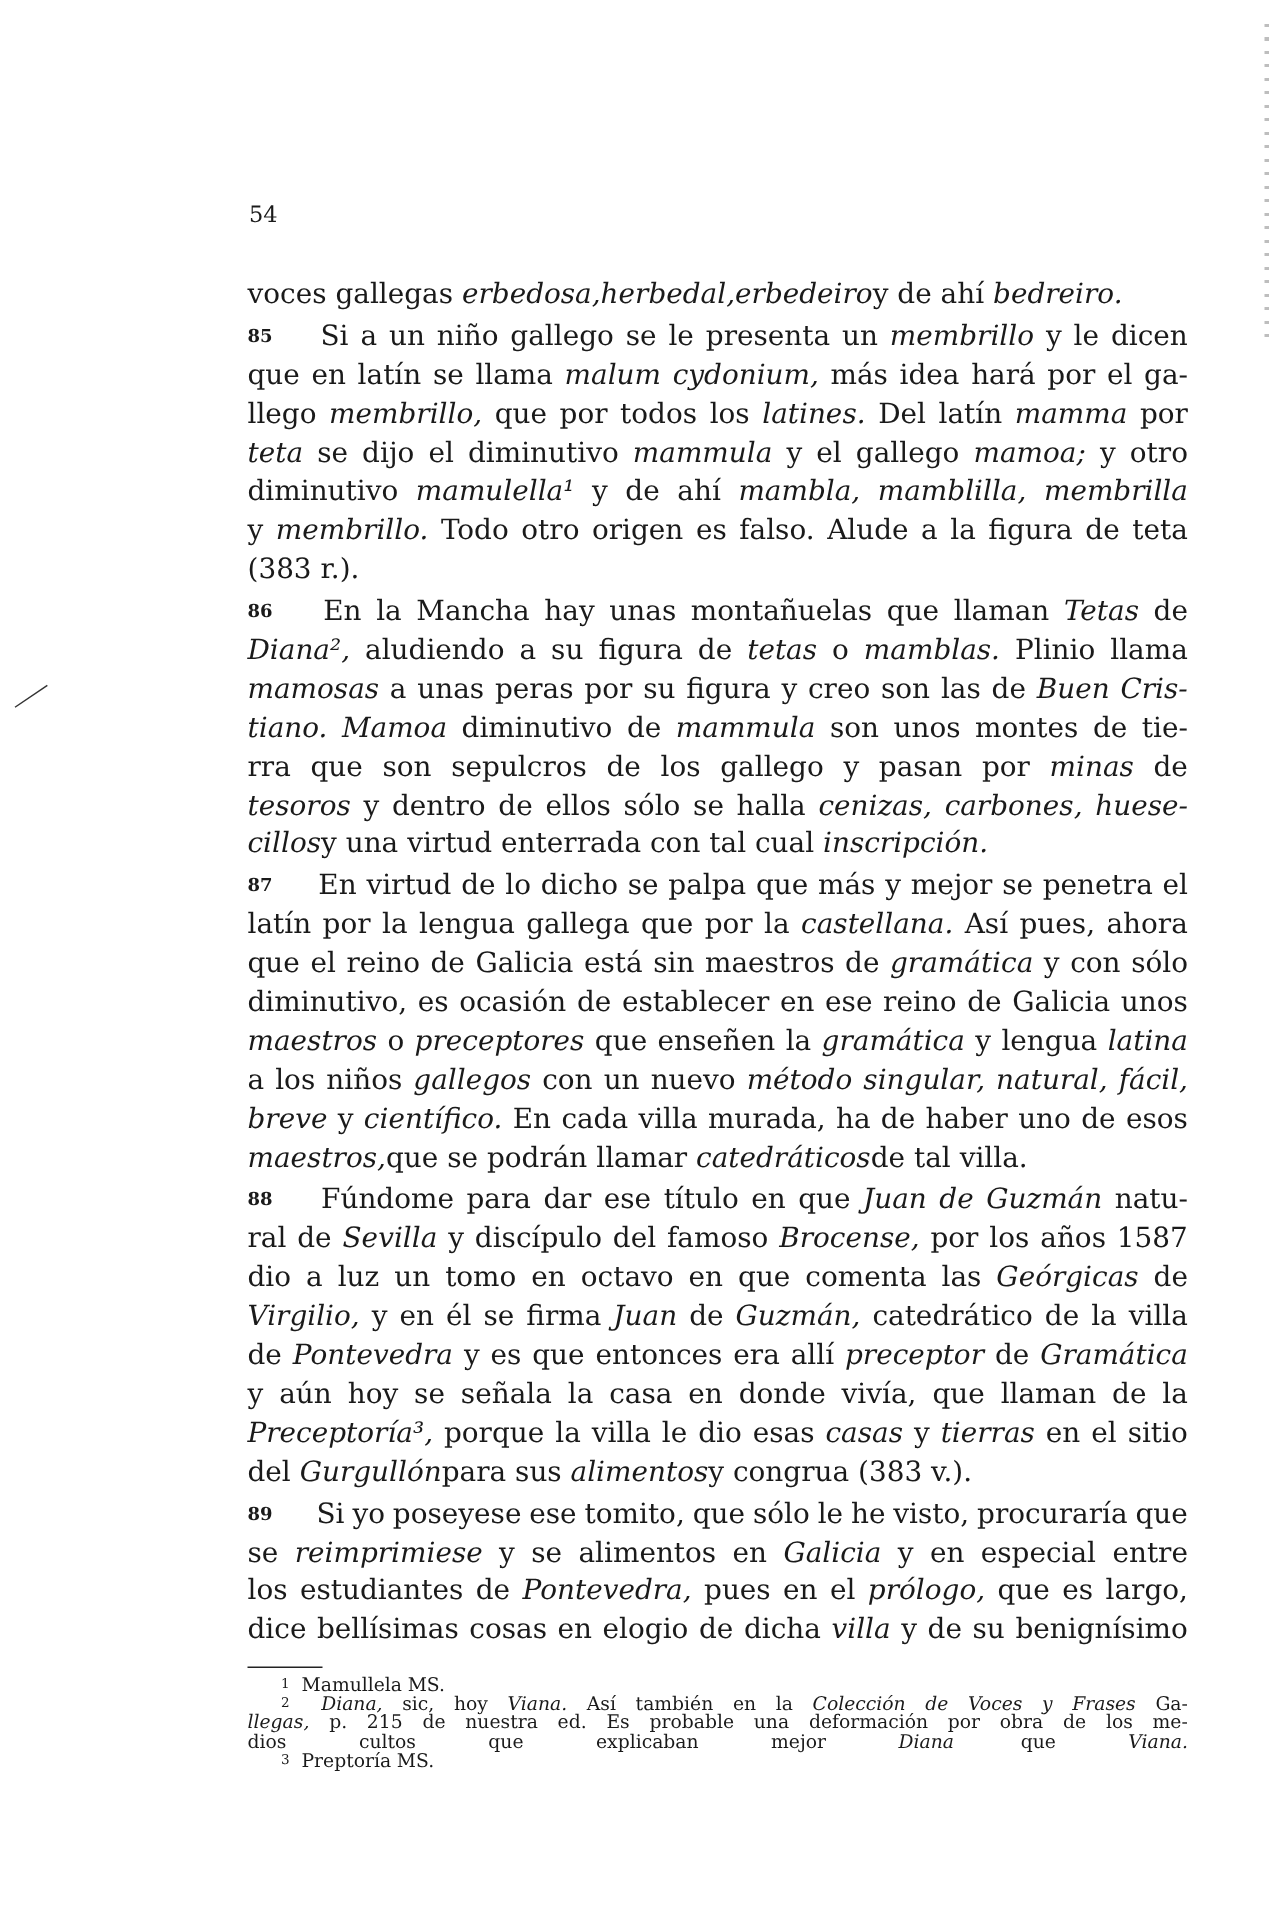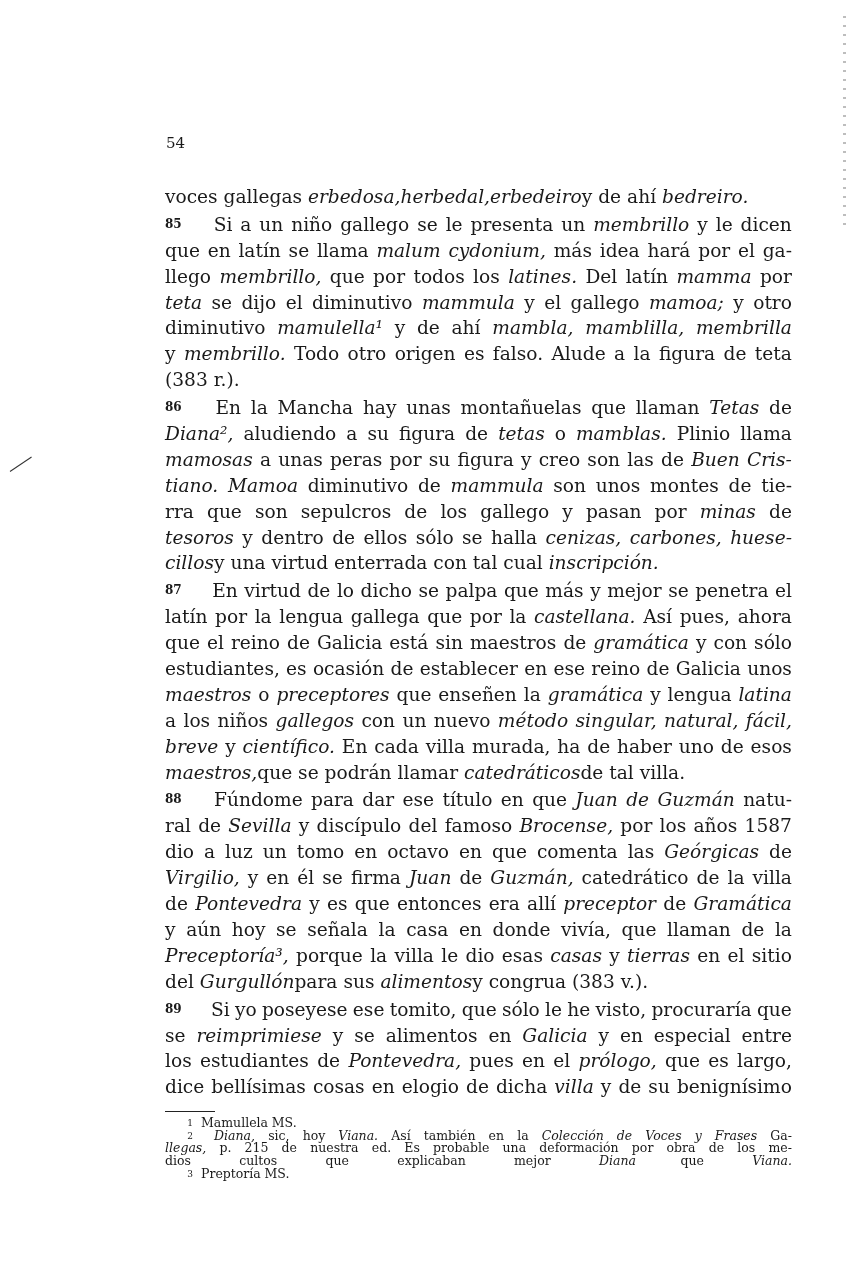--- a/index.html
+++ b/index.html
@@ -276,21 +276,21 @@
           <span class="w">está</span>
           <span class="w">sin</span>
           <span class="w">maestros</span>
           <span class="w">de</span>
           <i class="w">gramática</i>
           <span class="w">y</span>
           <span class="w">con</span>
           <span class="w">sólo</span>
         </div>
         <div class="line">
-          <span class="w">estudiantes,</span>
+          <span class="w">diminutivo,</span>
           <span class="w">es</span>
           <span class="w">ocasión</span>
           <span class="w">de</span>
           <span class="w">establecer</span>
           <span class="w">en</span>
           <span class="w">ese</span>
           <span class="w">reino</span>
           <span class="w">de</span>
           <span class="w">Galicia</span>
           <span class="w">unos</span>

